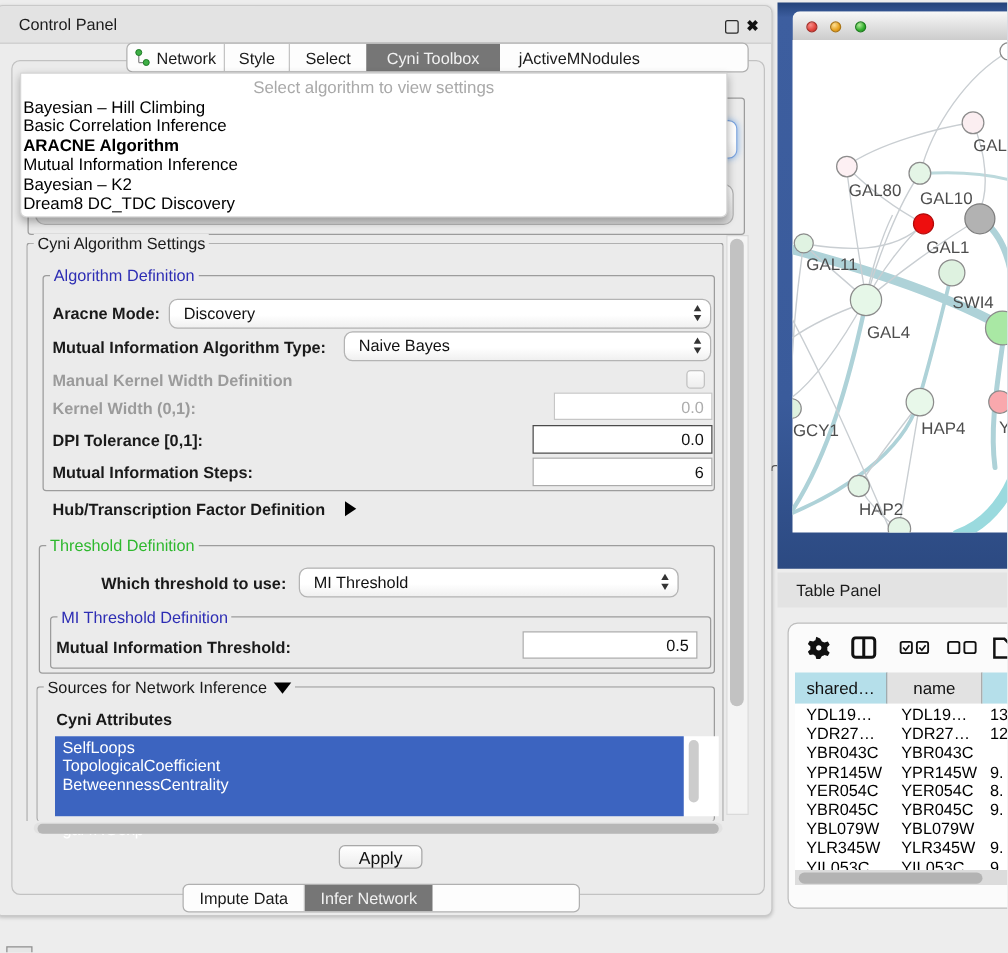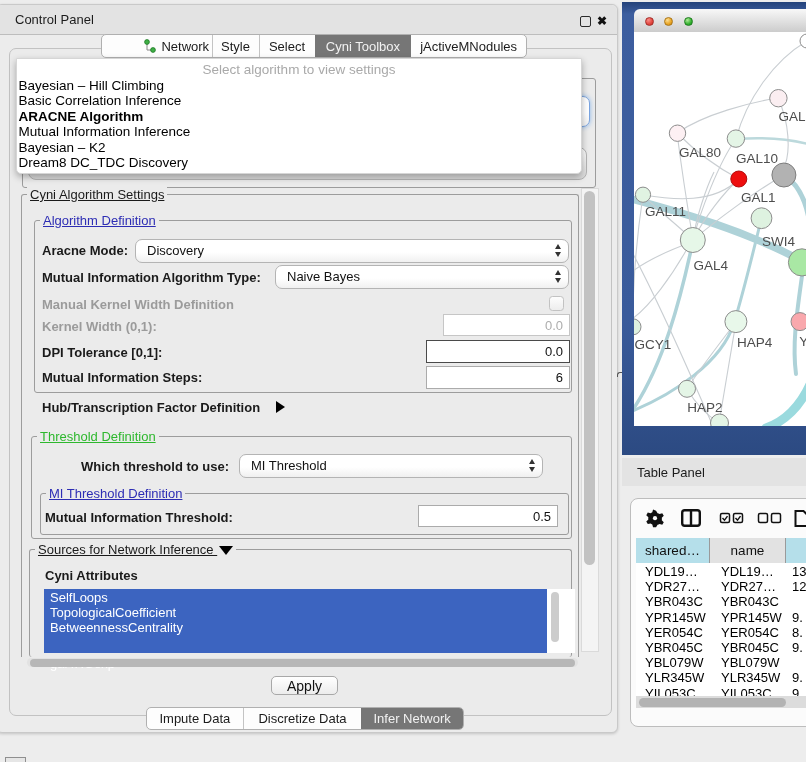--- a/index.html
+++ b/index.html
@@ -12,25 +12,25 @@
 #cptitle .t{position:absolute;left:18px;top:7px;font-size:13px;color:#1c1c1c;}
 .sqico{position:absolute;width:9px;height:9px;border:1.6px solid #2a2a2a;border-radius:2px;}
 #cpx{position:absolute;font-size:12px;font-weight:bold;color:#111;}
 
 #content{left:12px;top:43px;width:601px;height:666px;background:#ebebeb;border:1px solid #c2c2c2;border-radius:7px;}
 
 .seg{display:flex;align-items:center;background:#fdfdfd;border:1px solid #b0b0b0;border-radius:5px;overflow:hidden;}
 .seg .s{display:flex;align-items:center;justify-content:center;height:100%;font-size:13px;color:#1b1b1b;white-space:nowrap;}
 .seg .sep{width:1px;height:100%;background:#c4c4c4;}
 .seg .sel{background:#767676;color:#f2f2f2;}
-#toptabs{left:101px;top:34px;width:426px;height:24px;box-sizing:border-box;padding-left:40px;}
+#toptabs{left:101px;top:34px;width:498px;height:24px;box-sizing:border-box;}
 #bottabs{left:146px;top:707px;width:318px;height:23px;box-sizing:border-box;}
 
 .fs{position:absolute;border:1px solid #9c9c9c;border-radius:3px;}
-.fs>.lg{position:absolute;top:-8px;left:5px;background:#ebebeb;padding:0 3px;font-size:13px;white-space:nowrap;text-decoration:underline;}
+.fs>.lg{position:absolute;top:-8px;left:5px;background:#ebebeb;padding:0 3px;font-size:13px;white-space:nowrap;}
 .blue{color:#2d2db4;}
 .green{color:#2eb82e;}
 .lbl{position:absolute;font-size:13px;font-weight:bold;color:#1a1a1a;white-space:nowrap;}
 .glbl{color:#9b9b9b;}
 .combo{position:absolute;background:linear-gradient(180deg,#ffffff 0%,#ffffff 55%,#f0f0f0 100%);border:1px solid #b4b4b4;border-radius:7px;font-size:13px;color:#111;}
 .combo .cv{position:absolute;left:11px;top:3px;}
 .arr{position:absolute;right:7px;width:7px;display:flex;flex-direction:column;align-items:center;}
 .arr .up{width:0;height:0;border-left:3.5px solid transparent;border-right:3.5px solid transparent;border-bottom:5px solid #333;margin-bottom:3px;}
 .arr .dn{width:0;height:0;border-left:3.5px solid transparent;border-right:3.5px solid transparent;border-top:5px solid #333;}
 .tf{position:absolute;background:#fff;border:1px solid #ababab;font-size:13px;color:#111;text-align:right;}
@@ -176,21 +176,20 @@
   <div class="abs" style="left:581px;top:188px;width:16px;height:462px;background:#f4f4f4;border:1px solid #dadada;"></div>
   <div class="thumbv" style="left:584px;top:191px;width:11px;height:374px;"></div>
   <div class="abs" style="left:27px;top:658px;width:551px;height:9px;background:#e2e2e2;border-radius:4.5px;"></div>
   <div class="thumbh" style="left:30px;top:658.5px;width:545px;height:8px;"></div>
 
   <div id="apply" class="abs">Apply</div>
 
   <div id="bottabs" class="seg abs">
     <div class="s" style="width:96px;">Impute Data</div>
     <div class="sep"></div>
-    <div class="s" style="width:118px;">Discretize Data</div>
     <div class="s sel" style="width:102px;">Infer Network</div>
   </div>
 
   <div class="abs" style="left:5px;top:757px;width:19px;height:12px;border:1.5px solid #8f8f8f;background:#e6e6e6;"></div>
 
   <div class="abs" style="left:617px;top:372px;width:4px;height:4px;border-radius:3px 0 0 0;border-top:1.6px solid #555;border-left:1.6px solid #555;"></div>
 
   <div id="netframe" class="abs">
     <div id="mactitle" class="abs">
       <span class="light" style="left:10.5px;background:radial-gradient(circle at 35% 30%,#f98d88,#e2453d 60%,#b8312c);border:0.5px solid #a52f2a;"></span>

